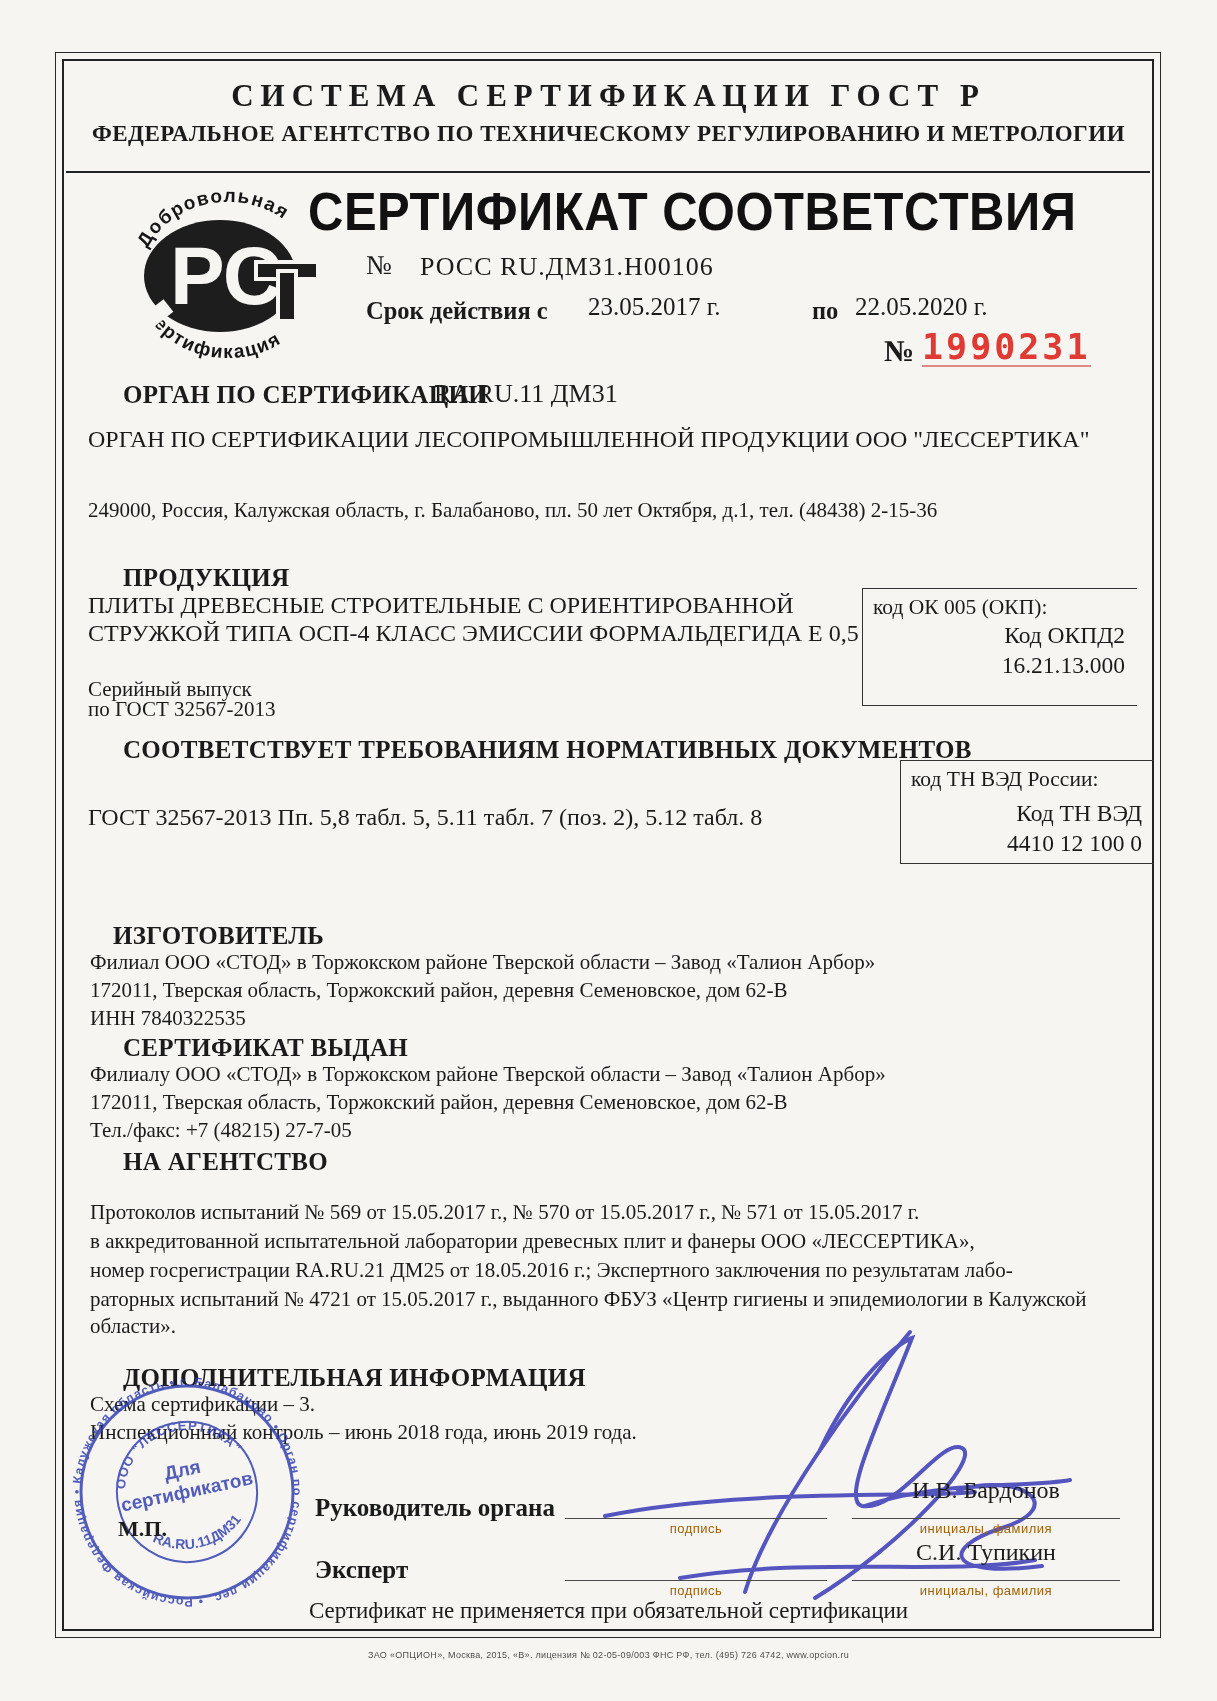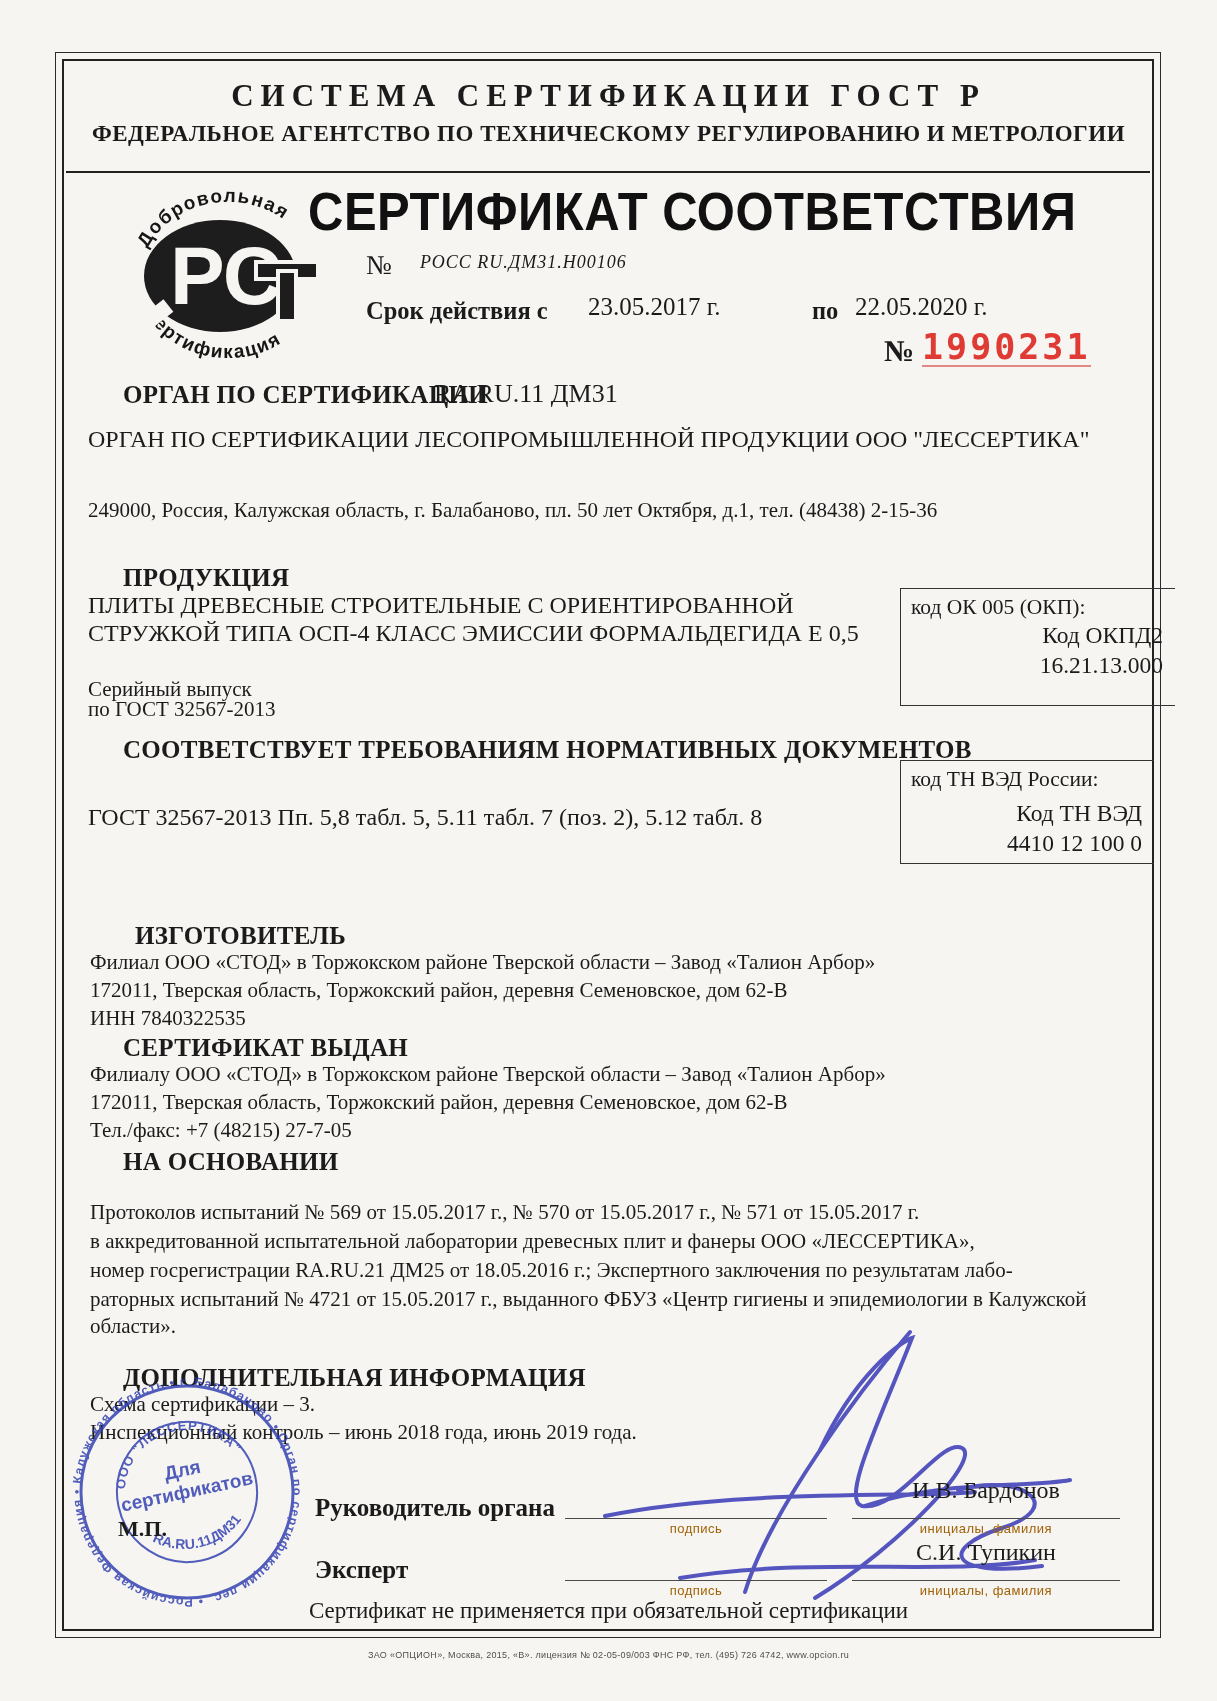--- a/index.html
+++ b/index.html
@@ -24,21 +24,21 @@
   .hdr-rule{position:absolute;left:10px;right:10px;top:118px;border-top:2px solid #222;}
   .h-sys{left:0;right:0;top:78px;text-align:center;font-size:31px;font-weight:bold;letter-spacing:7px;}
   .h-agency{left:0;right:0;top:120px;text-align:center;font-size:23.5px;font-weight:bold;letter-spacing:.5px;transform:scaleX(.98);}
   .title{
     left:308px;top:181px;width:730px;text-align:center;
     font-size:49px;font-weight:800;letter-spacing:.5px;color:#111;
     font-family:"Liberation Sans", sans-serif;
     transform:scaleY(1.08);transform-origin:top left;white-space:nowrap;
   }
   .no-label{font-size:27px;}
-  .cert-no{font-size:18px;letter-spacing:1px;font-style:italic;}
+  .cert-no{font-size:26px;letter-spacing:1px;}
   .validity-label{font-size:24.5px;font-weight:bold;}
   .date{font-size:25px;}
   .red-no{
     font-family:"DejaVu Sans Mono", monospace;
     font-size:35px;color:#e03a34;letter-spacing:3px;font-weight:bold;
     border-bottom:2px solid rgba(205,45,40,.55);line-height:1.0;
   }
   .sec-h{font-size:25px;font-weight:bold;letter-spacing:.3px;white-space:nowrap;margin-left:35px;}
   .body-l{font-size:21px;white-space:nowrap;}
   .body-u{font-size:24px;white-space:nowrap;}
@@ -107,46 +107,46 @@
 <div class="abs serif" style="left:434px;top:379px;font-size:26px;">RA.RU.11 ДМ31</div>
 <div class="abs serif body-u" style="left:88px;top:426px;">ОРГАН ПО СЕРТИФИКАЦИИ ЛЕСОПРОМЫШЛЕННОЙ ПРОДУКЦИИ  ООО "ЛЕССЕРТИКА"</div>
 <div class="abs serif body-l" style="left:88px;top:498px;">249000, Россия, Калужская область, г. Балабаново, пл. 50 лет Октября, д.1, тел. (48438) 2-15-36</div>
 
 <div class="abs serif sec-h" style="left:88px;top:564px;">ПРОДУКЦИЯ</div>
 <div class="abs serif body-u" style="left:88px;top:592px;">ПЛИТЫ ДРЕВЕСНЫЕ СТРОИТЕЛЬНЫЕ С ОРИЕНТИРОВАННОЙ</div>
 <div class="abs serif body-u" style="left:88px;top:620px;">СТРУЖКОЙ ТИПА ОСП-4 КЛАСС ЭМИССИИ ФОРМАЛЬДЕГИДА Е 0,5</div>
 <div class="abs serif body-l" style="left:88px;top:649px;margin-top:48px;">по ГОСТ 32567-2013</div>
 <div class="abs serif body-l" style="left:88px;top:677px;">Серийный  выпуск</div>
 
-<div class="abs serif code-box" style="left:900px;top:588px;width:275px;height:118px;">
+<div class="abs serif code-box" style="left:862px;top:588px;width:275px;height:118px;">
   <div class="lbl">код ОК 005 (ОКП):</div>
   <div class="val">Код ОКПД2</div>
   <div class="val">16.21.13.000</div>
 </div>
 
 <div class="abs serif sec-h" style="left:88px;top:736px;">СООТВЕТСТВУЕТ ТРЕБОВАНИЯМ НОРМАТИВНЫХ ДОКУМЕНТОВ</div>
 <div class="abs serif body-u" style="left:88px;top:804px;">ГОСТ 32567-2013 Пп. 5,8 табл. 5, 5.11 табл. 7 (поз. 2), 5.12 табл. 8</div>
 
 <div class="abs serif code-box" style="left:900px;top:760px;width:254px;height:104px;">
   <div class="lbl">код ТН ВЭД России:</div>
   <div class="val" style="margin-top:6px;">Код ТН ВЭД</div>
   <div class="val">4410 12 100 0</div>
 </div>
 
-<div class="abs serif sec-h" style="left:100px;top:922px;">ИЗГОТОВИТЕЛЬ</div>
+<div class="abs serif sec-h" style="left:78px;top:922px;">ИЗГОТОВИТЕЛЬ</div>
 <div class="abs serif body-l" style="left:90px;top:950px;">Филиал ООО «СТОД» в Торжокском районе Тверской области – Завод «Талион Арбор»</div>
 <div class="abs serif body-l" style="left:90px;top:978px;">172011, Тверская область, Торжокский район, деревня Семеновское, дом 62-В</div>
 <div class="abs serif body-l" style="left:90px;top:1006px;">ИНН 7840322535</div>
 
 <div class="abs serif sec-h" style="left:88px;top:1034px;">СЕРТИФИКАТ ВЫДАН</div>
 <div class="abs serif body-l" style="left:90px;top:1062px;">Филиалу ООО «СТОД» в Торжокском районе Тверской области – Завод «Талион Арбор»</div>
 <div class="abs serif body-l" style="left:90px;top:1090px;">172011, Тверская область, Торжокский район, деревня Семеновское, дом 62-В</div>
 <div class="abs serif body-l" style="left:90px;top:1118px;">Тел./факс: +7 (48215) 27-7-05</div>
 
-<div class="abs serif sec-h" style="left:88px;top:1148px;">НА ОСНОВАНИИ</div>
+<div class="abs serif sec-h" style="left:88px;top:1148px;">НА АГЕНТСТВО</div>
 <div class="abs serif body-l" style="left:90px;top:1200px;">Протоколов  испытаний   №  569 от 15.05.2017 г.,  №  570 от 15.05.2017 г.,  №  571 от 15.05.2017 г.</div>
 <div class="abs serif body-l" style="left:90px;top:1229px;">в  аккредитованной  испытательной   лаборатории  древесных  плит  и  фанеры   ООО  «ЛЕССЕРТИКА»,</div>
 <div class="abs serif body-l" style="left:90px;top:1258px;">номер госрегистрации  RA.RU.21 ДМ25 от 18.05.2016 г.;   Экспертного заключения   по результатам лабо-</div>
 <div class="abs serif body-l" style="left:90px;top:1287px;">раторных испытаний № 4721 от 15.05.2017 г., выданного ФБУЗ «Центр гигиены и эпидемиологии в Калужской</div>
 <div class="abs serif body-l" style="left:90px;top:1314px;">области».</div>
 
 <div class="abs serif sec-h" style="left:88px;top:1364px;">ДОПОЛНИТЕЛЬНАЯ ИНФОРМАЦИЯ</div>
 <div class="abs serif body-l" style="left:90px;top:1392px;">Схема сертификации – 3.</div>
 <div class="abs serif body-l" style="left:90px;top:1420px;">Инспекционный контроль – июнь 2018 года, июнь 2019 года.</div>
 

